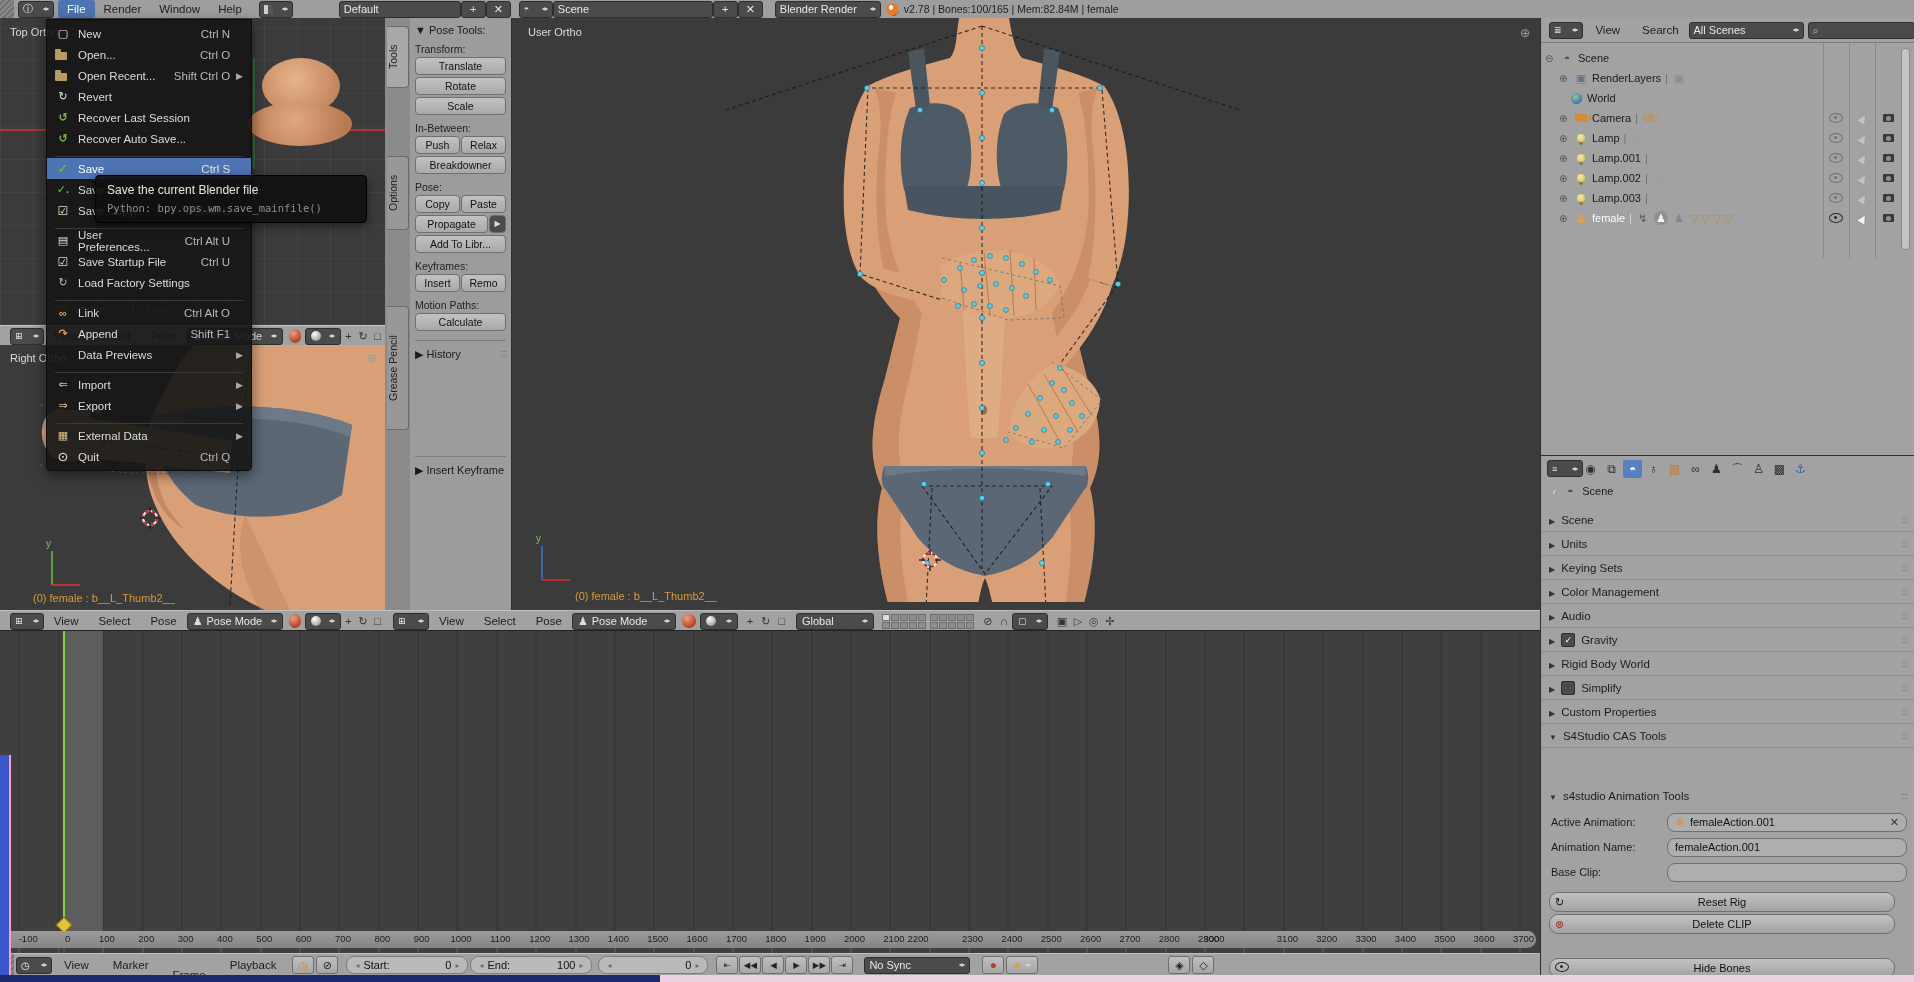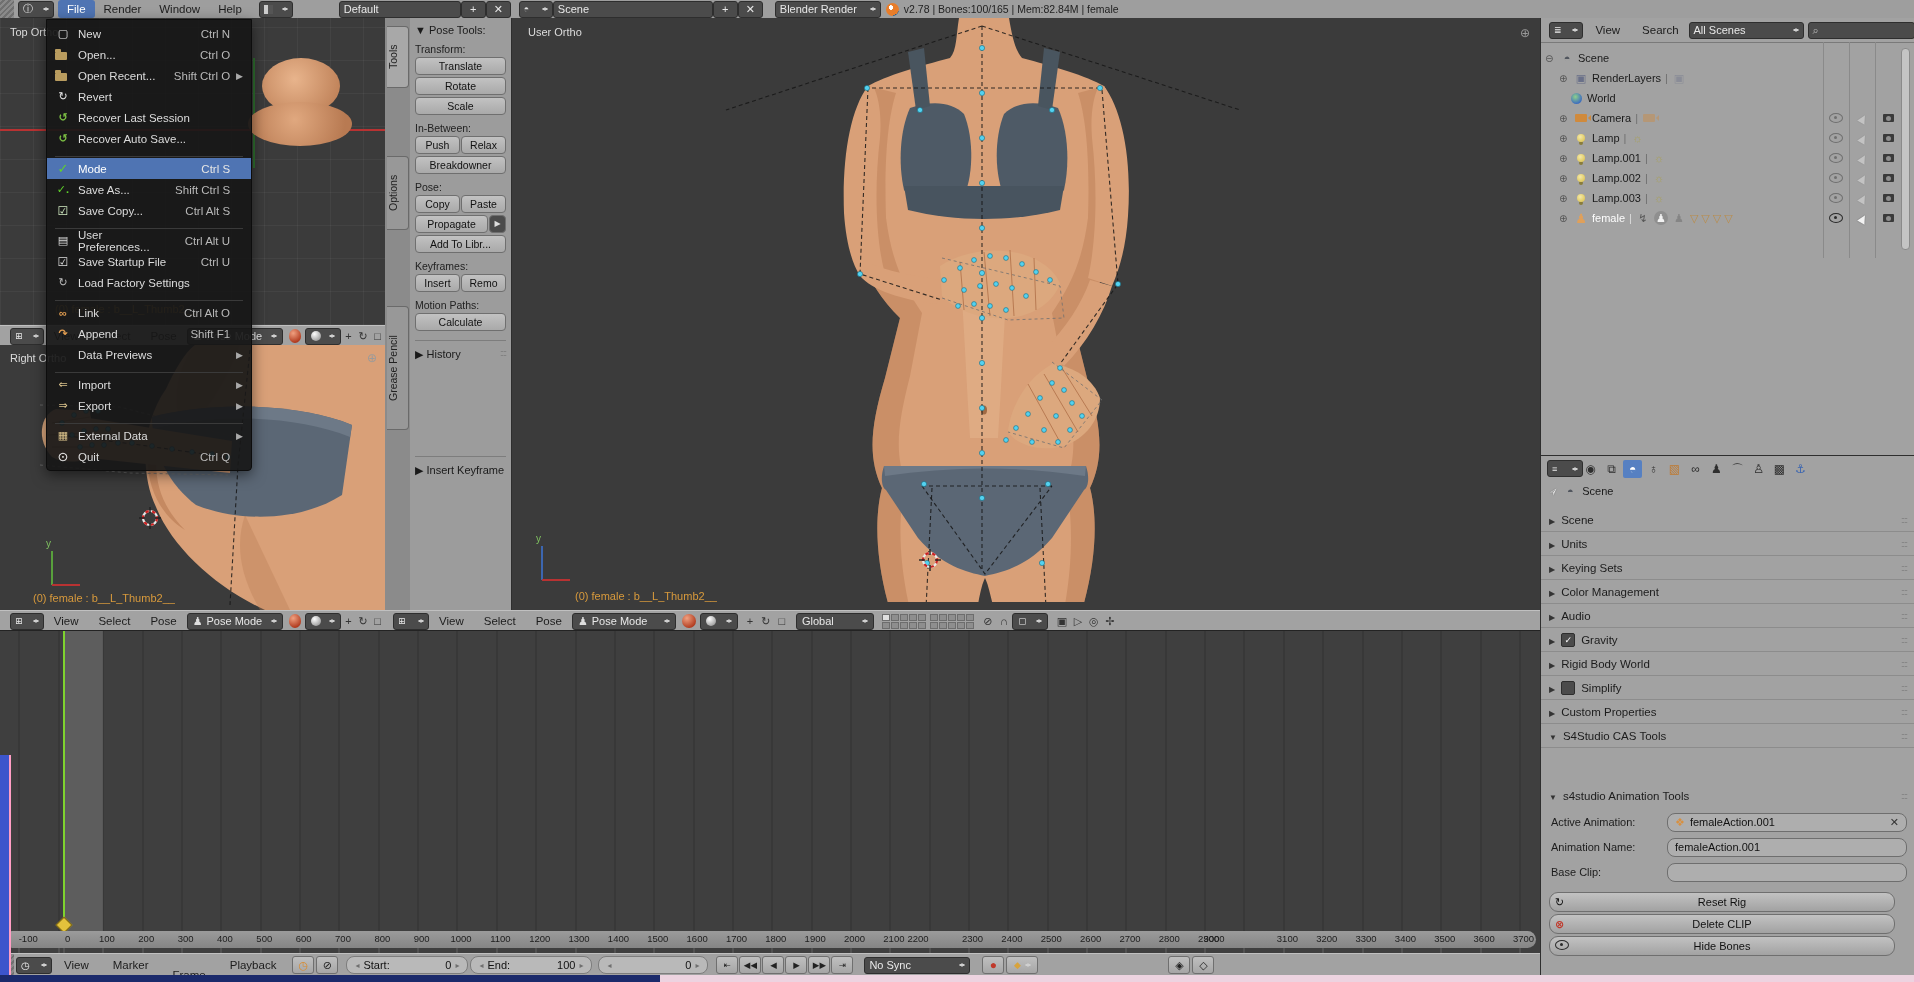--- a/index.html
+++ b/index.html
@@ -946,21 +946,21 @@
         </div>
       </div>
       <div class="s4btn" style="position:absolute;left:8px;top:436px;width:344px;">
         <span class="bic">↻</span>
           <span>Reset Rig</span>
       </div>
       <div class="s4btn" style="position:absolute;left:8px;top:458px;width:344px;">
         <span class="bic" style="color:#c0392b;font-weight:bold;">⊗</span>
           <span>Delete CLIP</span>
       </div>
-      <div class="s4btn" style="position:absolute;left:8px;top:480px;width:344px;">
+      <div class="s4btn" style="position:absolute;left:8px;top:502px;width:344px;">
         <span class="bic"><span class="eye" style="display:inline-block;"></span></span>
           <span>Hide Bones</span>
       </div>
     </div>
   </div>
 
   <div id="filemenu" class="abs">
 
       <div class="mi">
         <span class="mi-ic mi-ic-new"></span>
@@ -1006,21 +1006,21 @@
 
       <div class="mi ison">
         
         
         
         
       </div>
 
       <div class="mi row-on">
         <span class="mi-ic mi-ic-check"></span>
-        <span class="mi-label">Mode</span>
+        <span class="mi-label">Save</span>
         <span class="mi-short">Ctrl S</span>
         <span class="mi-sub">▶</span>
       </div>
 
       <div class="mi">
         <span class="mi-ic mi-ic-checkdots"></span>
         <span class="mi-label">Save As...</span>
         <span class="mi-short">Shift Ctrl S</span>
         <span class="mi-sub">▶</span>
       </div>
@@ -1124,20 +1124,24 @@
       </div>
 
       <div class="mi">
         <span class="mi-ic mi-ic-quit"></span>
         <span class="mi-label">Quit</span>
         <span class="mi-short">Ctrl Q</span>
         <span class="mi-sub">▶</span>
       </div>
     </div>
 
+  <div id="tooltip" class="abs">
+    <div class="tt-title">Save the current Blender file</div>
+    <div class="tt-py">Python: bpy.ops.wm.save_mainfile()</div>
+  </div>
 
   <div class="abs edge" style="left:0;top:755px;width:9px;height:227px;background:#3c55cc;"></div>
   <div class="abs edge" style="left:9px;top:755px;width:2px;height:227px;background:#ff9ec4;"></div>
   <div class="abs edge" style="left:0;top:975px;width:660px;height:7px;background:#1b2a6b;"></div>
   <div class="abs edge" style="left:660px;top:975px;width:1260px;height:7px;background:#edd3e0;"></div>
   <div class="abs edge" style="left:1914px;top:0;width:6px;height:982px;background:#f4bed4;"></div>
 
 </div>
 
 </body></html>

